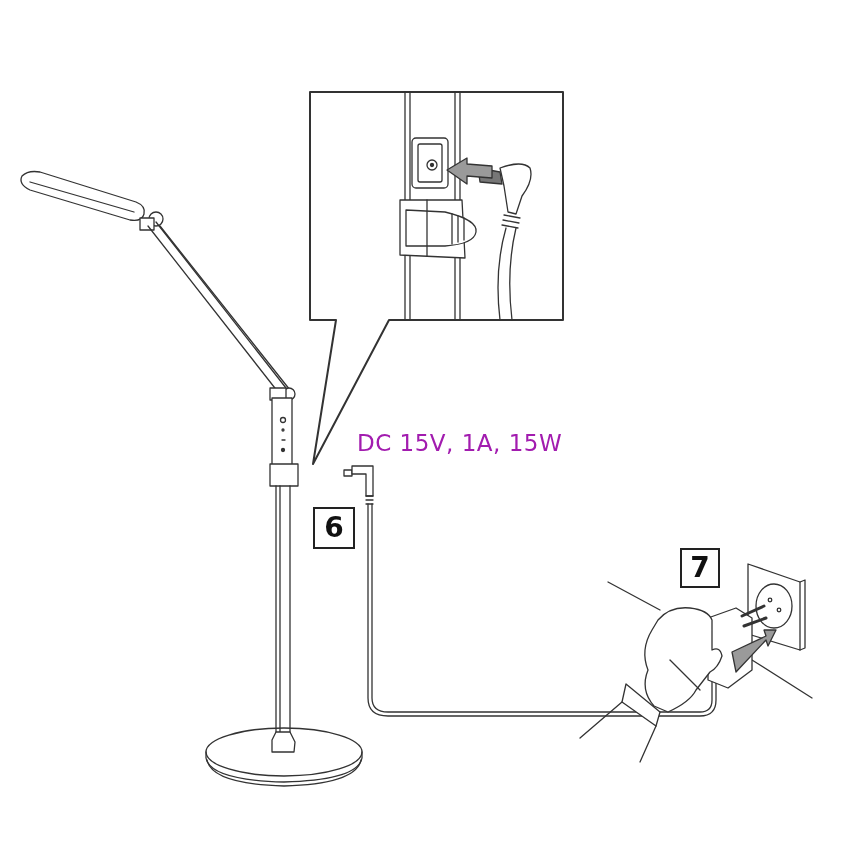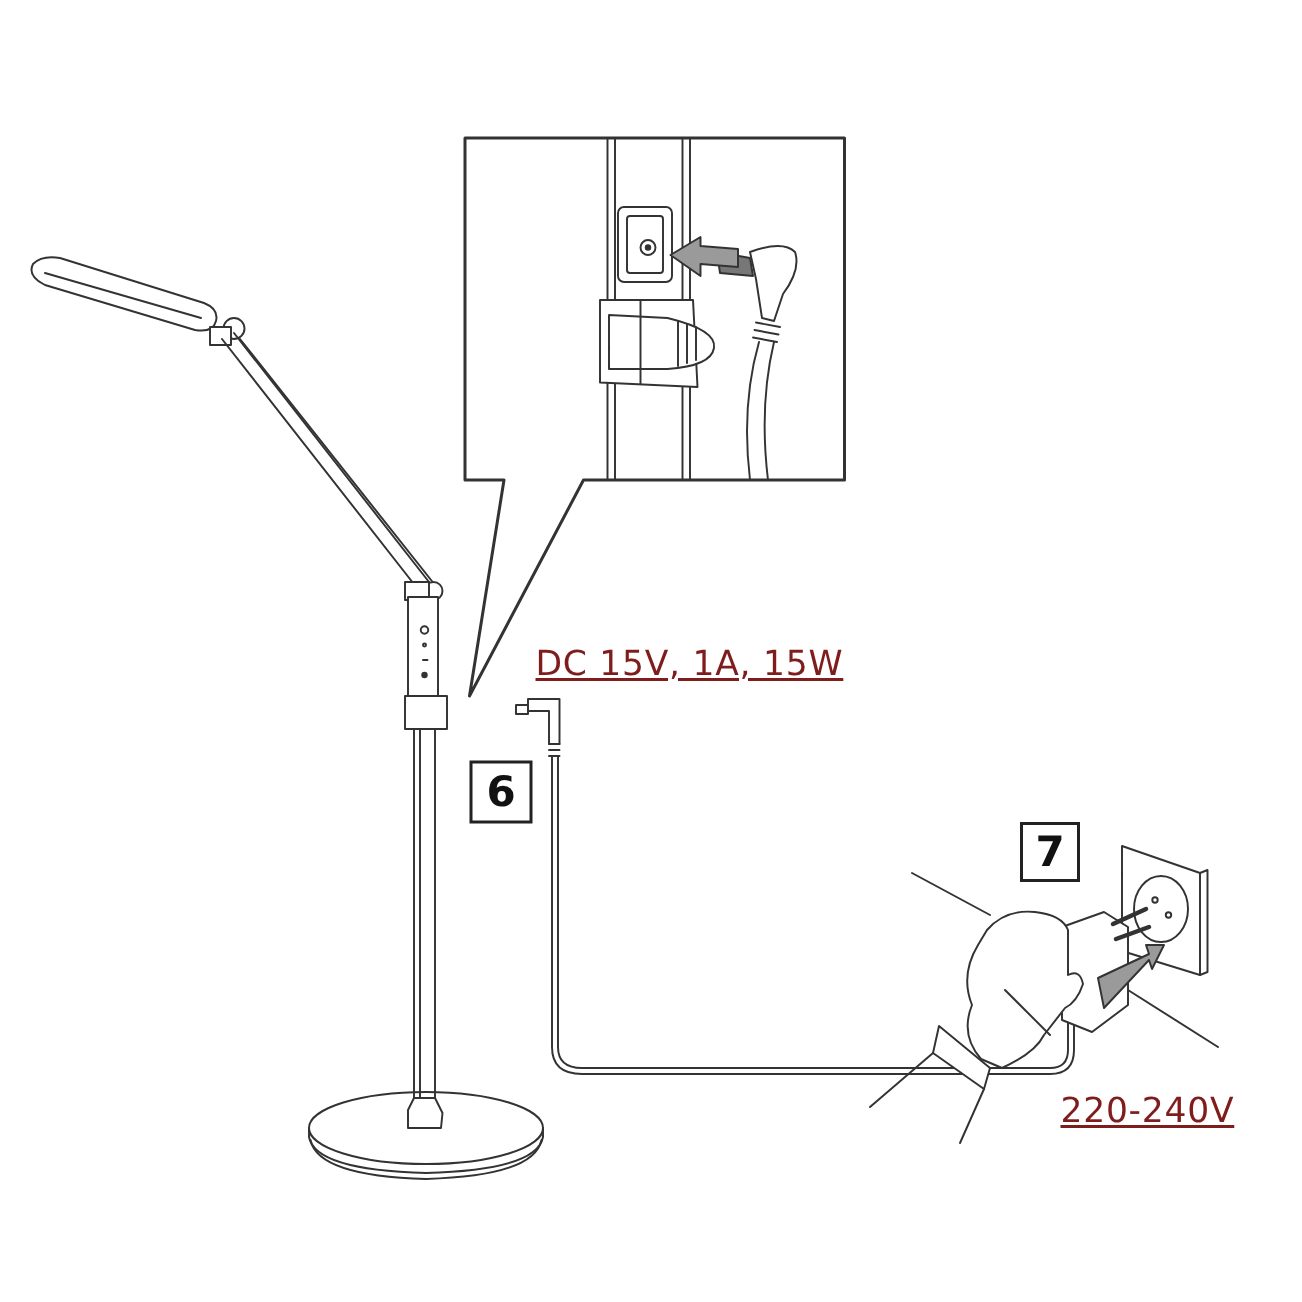--- a/index.html
+++ b/index.html
@@ -1,18 +1,18 @@
 <!DOCTYPE html>
 <html><head>
   <meta charset="utf-8">
   <style>
     html, body { margin: 0; padding: 0; background: #ffffff; }
     body { width: 868px; height: 868px; position: relative; overflow: hidden; font-family: "DejaVu Sans", sans-serif; }
     svg.ill { position: absolute; left: 0; top: 0; width: 868px; height: 868px; }
-    .lbl { position: absolute; color: #7f1d1d; font-family: "DejaVu Sans", sans-serif; white-space: nowrap; letter-spacing: 0.5px; text-decoration: underline; }
+    .lbl { position: absolute; color: #a21caf; font-family: "DejaVu Sans", sans-serif; white-space: nowrap; letter-spacing: 0.5px; }
     .dc { left: 357px; top: 430px; font-size: 23px; }
     .mains { left: 707px; top: 724px; font-size: 23px; line-height: 34px; }
     .step { position: absolute; border: 2px solid #222; background: #fff; color: #111; font-weight: bold; font-size: 28px; text-align: center; box-sizing: border-box; font-family: "DejaVu Sans", sans-serif; }
     .s6 { left: 313px; top: 507px; width: 42px; height: 42px; line-height: 38px; }
     .s7 { left: 680px; top: 548px; width: 40px; height: 40px; line-height: 36px; }
   </style>
 </head>
 <body>
 
 <svg class="ill" viewBox="0 0 868 868" fill="none" stroke="#333" stroke-width="1.3" stroke-linejoin="round" stroke-linecap="round">
@@ -108,14 +108,13 @@
     <path d="M670 660 L700 690"></path>
     <path d="M626 684 L660 712 L656 726 L622 702 Z" fill="#fff"></path>
     <path d="M622 702 L580 738 M656 726 L640 762"></path>
   </g>
 </svg>
 
 <div class="lbl dc">DC 15V, 1A, 15W</div>
 <div class="step s6">6</div>
 <div class="step s7">7</div>
 <div class="lbl mains">
-  <div>220-240V</div>
 </div>
 
 </body></html>

